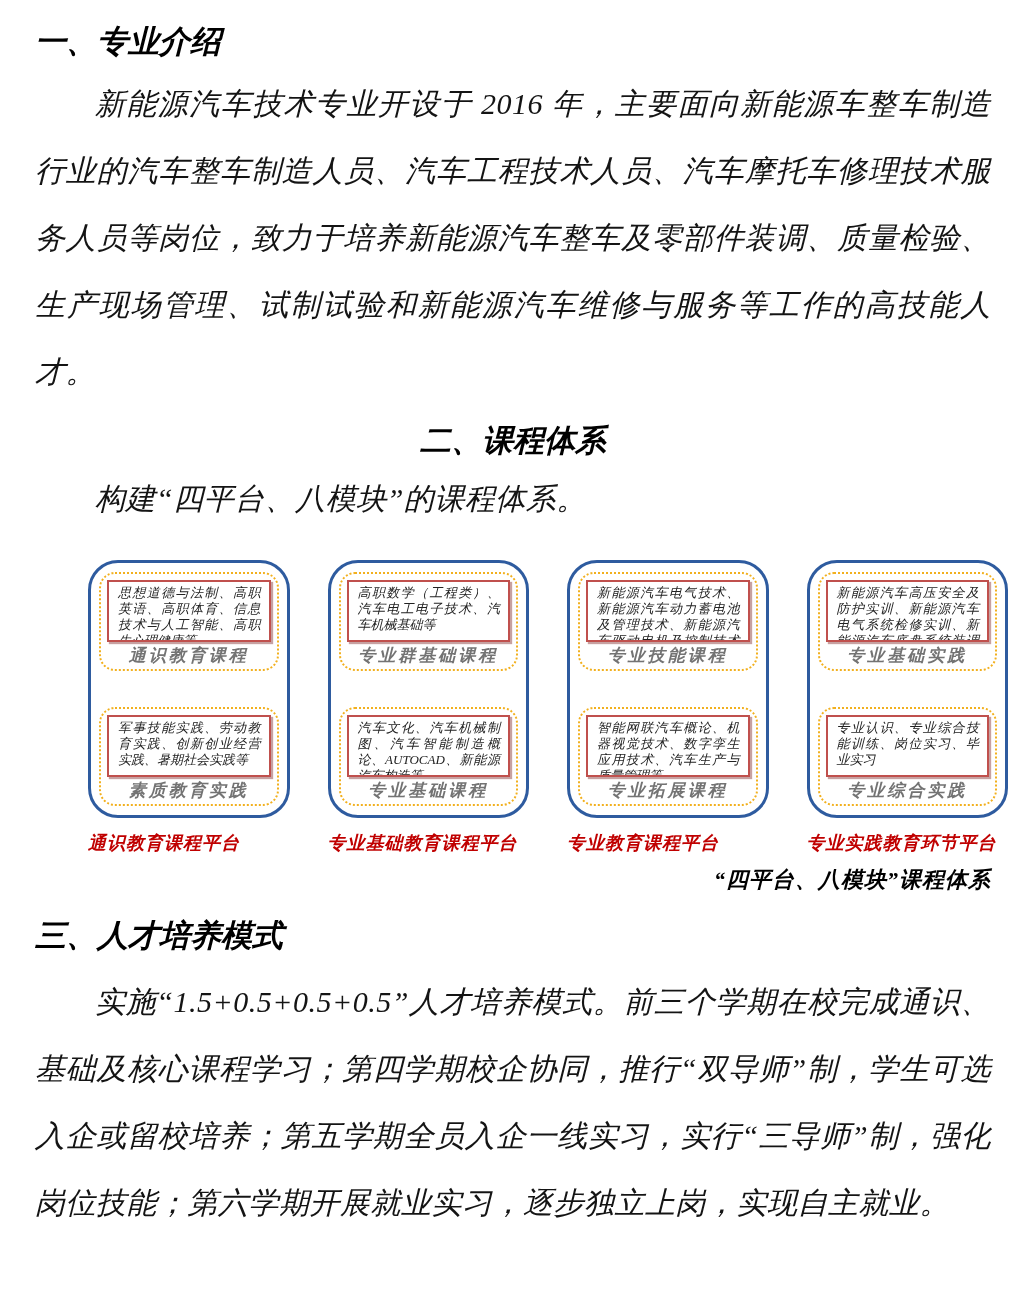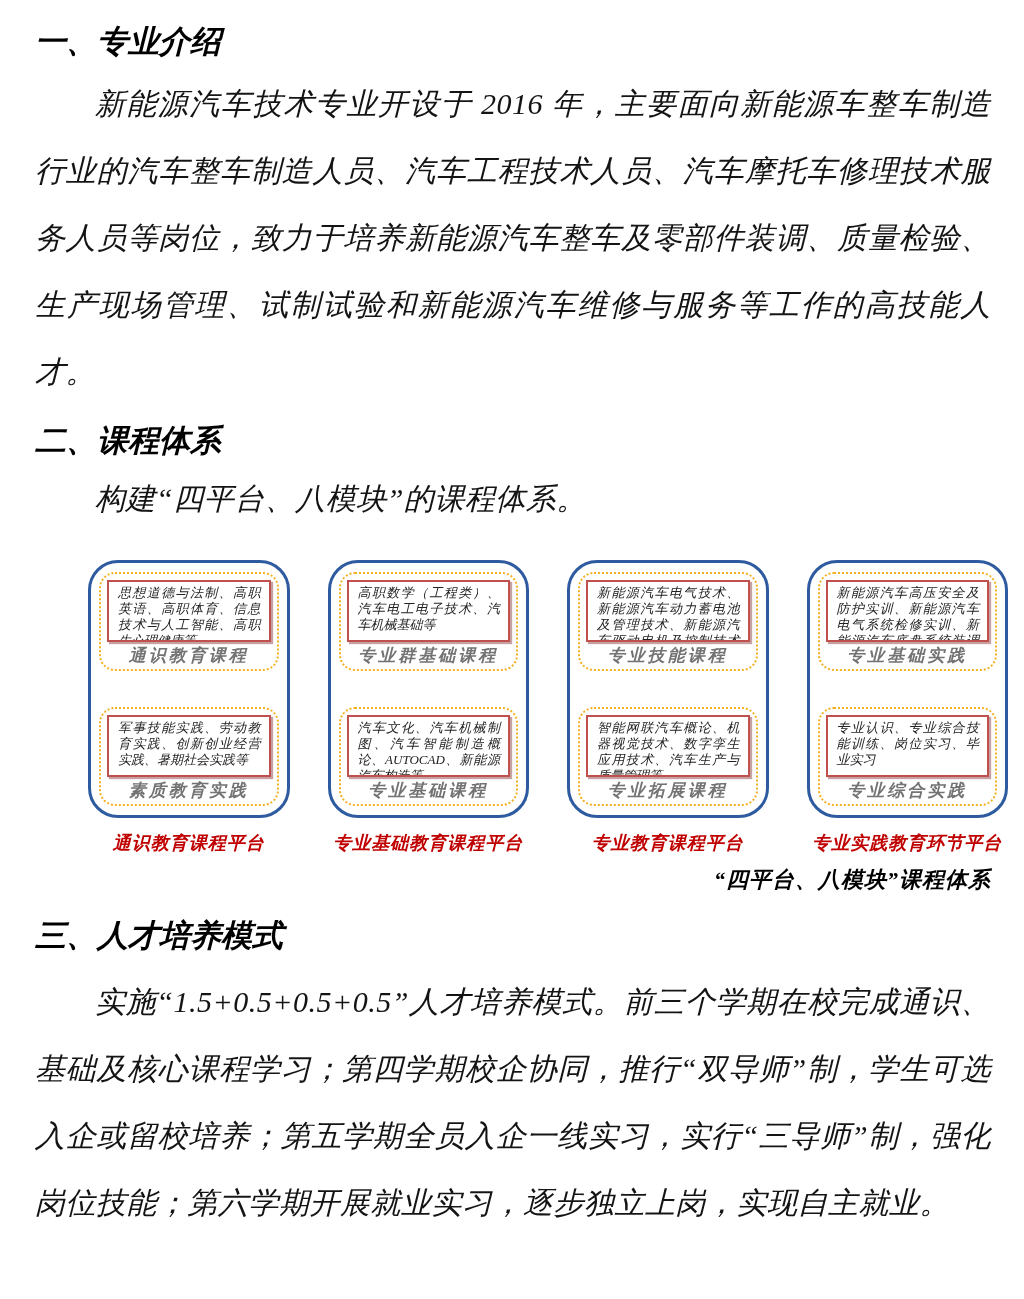--- a/index.html
+++ b/index.html
@@ -25,21 +25,21 @@
   .body-par {
     font-size: 30px;
     line-height: 67px;
     letter-spacing: 0.5px;
     text-align: justify;
     text-justify: inter-character;
     text-indent: 2em;
     color: #141414;
   }
   #intro-par { margin-top: 10px; }
-  #curriculum-heading { margin-top: 18px; }
+  #curriculum-heading { margin-top: 18px; text-align: center; }
   #curriculum-lead { margin-top: 6px; }
 
   
   .diagram-grid {
     margin: 28px 0 0 53px;
     width: 920px;
     display: grid;
     grid-template-columns: repeat(4, 1fr);
     column-gap: 38px;
   }
@@ -84,21 +84,21 @@
     color: #737373;
   }
   .platform-labels {
     margin: 14px 0 0 53px;
     width: 920px;
     display: grid;
     grid-template-columns: repeat(4, 1fr);
     column-gap: 38px;
   }
   .platform-label {
-    text-align: center;
+    text-align: left;
     color: #c00000;
     font-weight: bold;
     font-size: 18px;
     line-height: 22px;
     letter-spacing: 1px;
   }
   .diagram-caption {
     margin-top: 12px;
     text-align: right;
     font-weight: bold;

